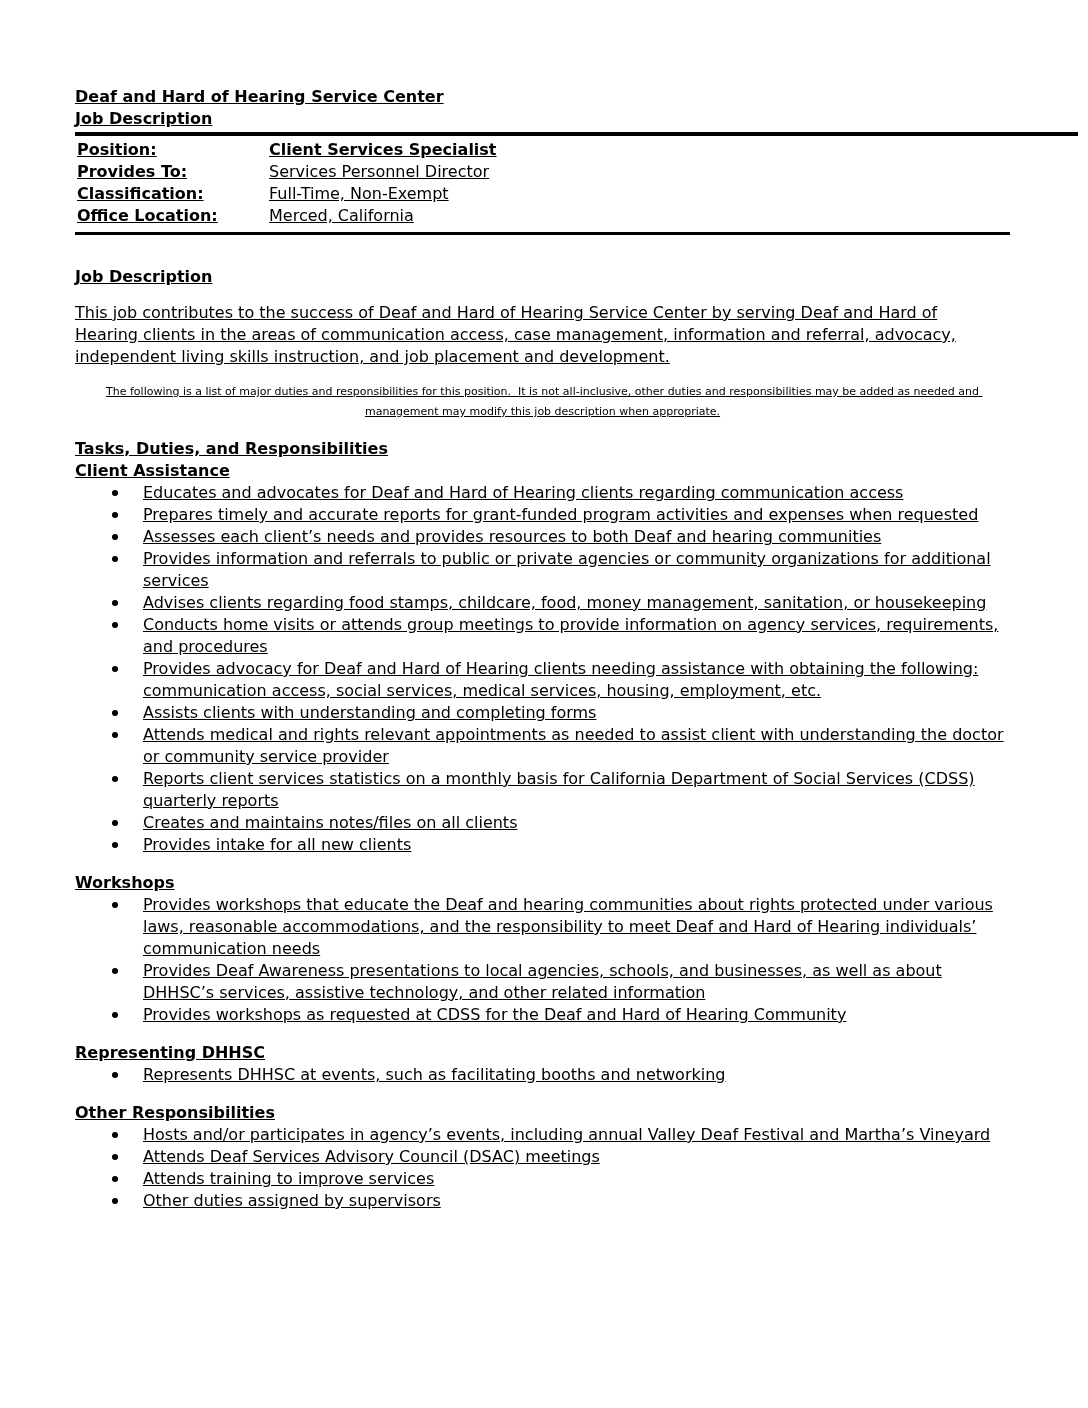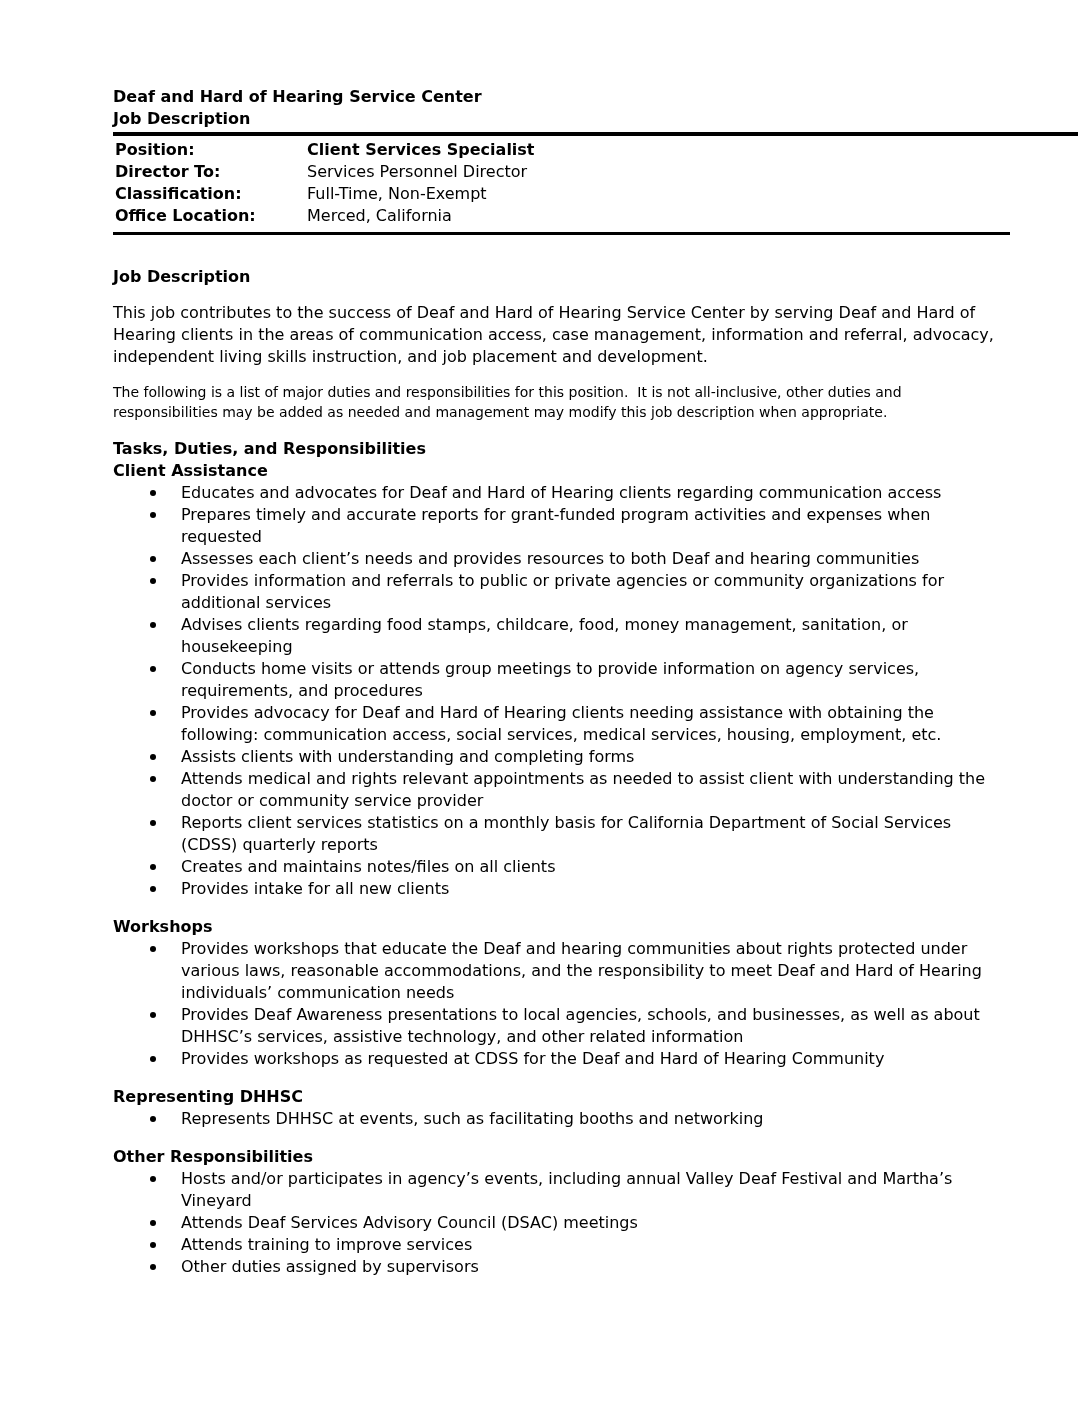--- a/index.html
+++ b/index.html
@@ -6,39 +6,40 @@
   html, body { margin: 0; padding: 0; }
   body {
     width: 1088px;
     min-height: 1408px;
     background: #ffffff;
     color: #000000;
     font-family: "DejaVu Sans", sans-serif;
     font-size: 16px;
     line-height: 22px;
   }
-  .page { padding: 86px 78px 60px 113px; }
+  .page { padding: 86px 78px 60px 75px; text-decoration: underline; }
 
   .org-name, .doc-type { font-weight: bold; white-space: nowrap; }
 
   .rule-top  { height: 4px; background: #000; margin: 2px -68px 0 0; }
   .rule-bottom { height: 3px; background: #000; margin-top: 3px; }
 
   .info-table { padding: 3px 0 2px 2px; }
   .info-row { display: grid; grid-template-columns: 192px 1fr; }
   .info-label { font-weight: bold; }
   .info-value.bold { font-weight: bold; }
 
   .jd-heading { font-size: 16px; font-weight: bold; margin: 31px 0 0 0; }
   .jd-paragraph { margin: 14px 8px 0 0; }
   .jd-note {
-    font-size: 14px;
+    font-size: 11px;
     line-height: 20px;
     margin: 14px 0 0 0;
     white-space: pre-wrap;
+    text-align: center;
   }
 
   .sections section { margin-top: 16px; }
   .sec-heading { font-size: 16px; font-weight: bold; margin: 0; line-height: 22px; }
   .sections ul { list-style: none; margin: 0; padding: 0 0 0 35px; }
   .sections li { position: relative; padding-left: 33px; }
   .sections li::before {
     content: "";
     position: absolute;
     left: 2px;
@@ -60,21 +61,21 @@
   </header>
 
   <div class="rule-top"></div>
 
   <div class="info-table">
       <div class="info-row">
         <div class="info-label">Position:</div>
         <div class="info-value bold">Client Services Specialist</div>
       </div>
       <div class="info-row">
-        <div class="info-label">Director To:</div>
+        <div class="info-label">Provides To:</div>
         <div class="info-value">Services Personnel Director</div>
       </div>
       <div class="info-row">
         <div class="info-label">Classification:</div>
         <div class="info-value">Full-Time, Non-Exempt</div>
       </div>
       <div class="info-row">
         <div class="info-label">Office Location:</div>
         <div class="info-value">Merced, California</div>
       </div>

